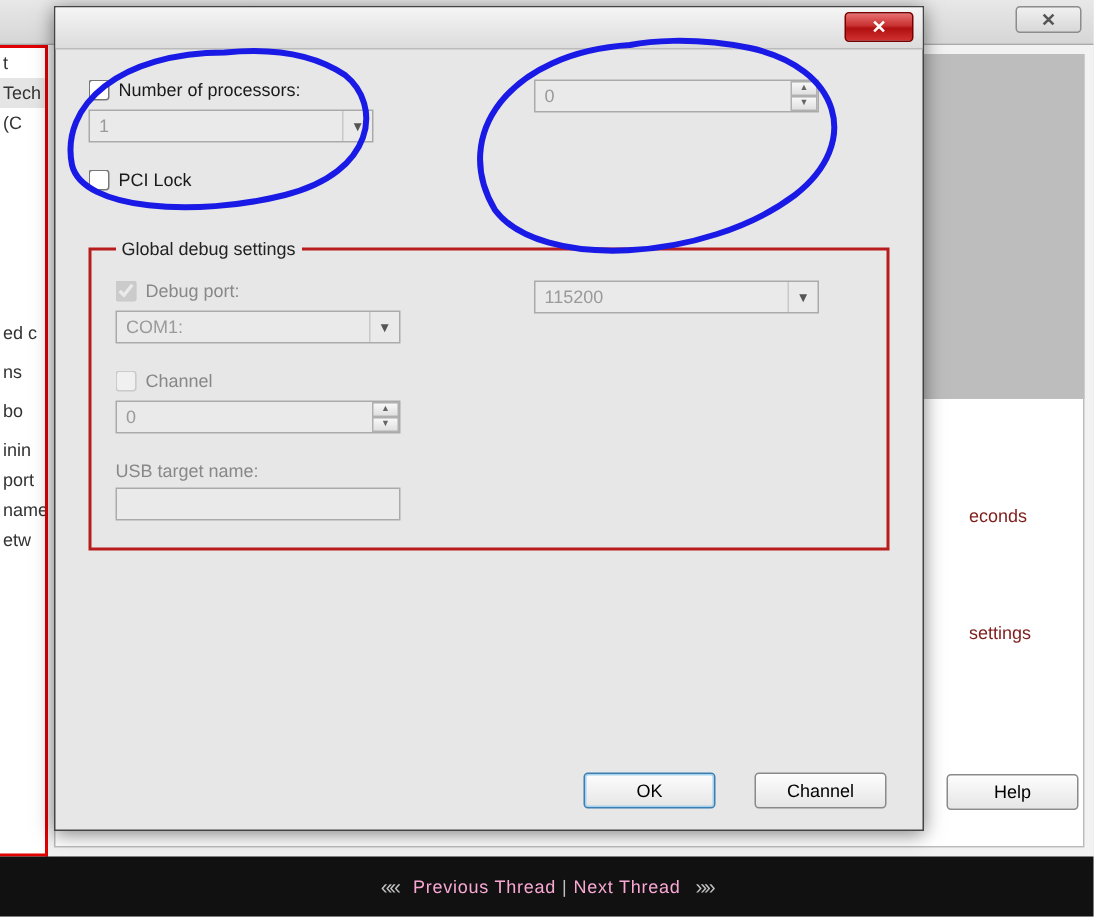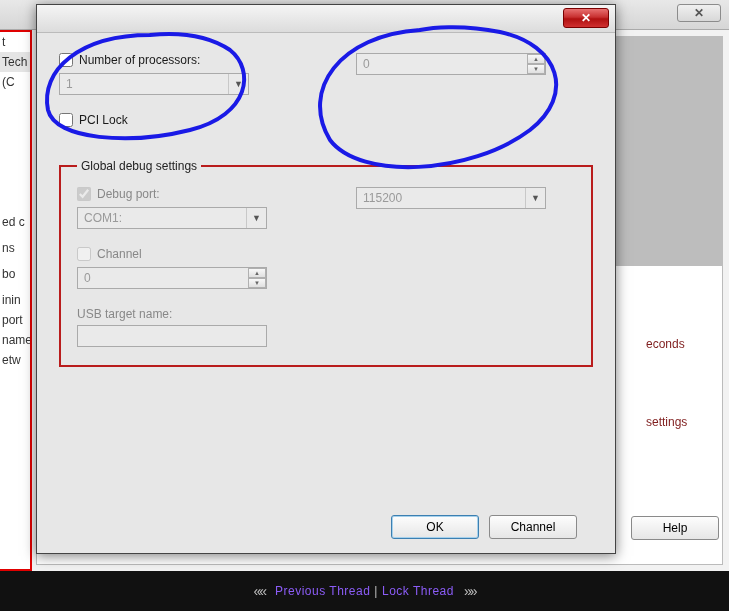--- a/index.html
+++ b/index.html
@@ -12,21 +12,21 @@
 .bg-sidebar { position:absolute; left:0; top:30px; bottom:40px; width:32px; border-right:2px solid #e00000; border-top:2px solid #e00000; border-bottom:2px solid #e00000; background:#fff; }
 .bg-sidebar div { padding:3px 2px; color:#333; white-space:nowrap; overflow:hidden; }
 .tech-row { background:#e5e5e5; }
 .bg-main { position:absolute; left:36px; right:6px; top:36px; bottom:46px; background:#fff; border:1px solid #bbb; }
 .bg-grey { position:absolute; left:616px; right:6px; top:36px; height:230px; background:#bdbdbd; }
 .bg-right-text { position:absolute; left:620px; top:334px; color:#7f1d1d;margin-left:26px; }
 .bg-right-text div { line-height:20px;}
 .bg-help { position:absolute; right:10px; top:516px; width:88px; height:24px; background:linear-gradient(#fdfdfd,#e6e6e6); border:1px solid #8a8a8a; border-radius:3px; text-align:center; line-height:22px;margin-left:24px; }
 
 .bg-black { position:absolute; left:0; right:0; bottom:0; height:40px; background:#111; color:#bfbfbf; display:flex; align-items:center; justify-content:center; font-size:16px; letter-spacing:.5px;}
-.bg-black a { color:#8b5cf6; text-decoration:none; margin:0 4px;}
+.bg-black a { color:#f9a8d4; text-decoration:none; margin:0 4px;}
 .bg-black .arrows { font-size:14px; letter-spacing:-2px; margin:0 6px;}
 
 
 .dialog { position:absolute; top:4px; left:36px; width:580px; height:550px; background:#e7e7e7; border:1px solid #444; box-shadow:0 2px 12px rgba(0,0,0,.5); }
 .dlg-title { height:28px; background:linear-gradient(#f5f5f5,#dcdcdc); display:flex; justify-content:flex-end; align-items:flex-start; padding:3px 6px 0 0; border-bottom:1px solid #bbb;}
 .dlg-close { width:46px; height:20px; background:linear-gradient(#e87070,#c83030 45%,#b01010 55%,#d03030); border:1px solid #7a0000; border-radius:3px; display:flex; align-items:center; justify-content:center; color:#fff; font-weight:bold;}
 .dlg-body { position:absolute; top:28px; left:0; right:0; bottom:0; padding:20px 22px 14px 22px; }
 
 .row { display:flex; gap:60px; }
 .col { flex:1; }
@@ -39,21 +39,21 @@
 .dropdown .dd-arrow { position:absolute; right:0; top:0; width:20px; height:100%; border-left:1px solid #c8c8c8; display:flex; align-items:center; justify-content:center; color:#555; font-size:9px;}
 .spinbox { width:190px; height:22px; border:1px solid #aaa; background:#eaeaea; display:flex; align-items:center; padding:0 6px; position:relative; color:#9a9a9a;}
 .spinbox .spin-btns { position:absolute; right:0; top:0; width:18px; height:100%; display:flex; flex-direction:column; }
 .spinbox .spin-btns button { flex:1; border:1px solid #b0b0b0; background:linear-gradient(#f8f8f8,#e0e0e0); font-size:6px; padding:0; line-height:1; color:#666;}
 .small-gap { height:18px; }
 
 fieldset { border:2px solid #b91c1c; padding:14px 16px 18px 16px; margin:0;}
 legend { padding:0 4px; color:#222; }
 .textbox { width:190px; height:22px; border:1px solid #aaa; background:#eaeaea; padding:0 6px; color:#9a9a9a; display:flex; align-items:center;}
 
-.dlg-buttons { position:absolute; right:38px; bottom:14px; display:flex; gap:10px;}
+.dlg-buttons { position:absolute; right:24px; bottom:14px; display:flex; gap:26px;}
 .btn { width:88px; height:24px; border:1px solid #8a8a8a; border-radius:3px; background:linear-gradient(#fdfdfd,#e6e6e6); display:flex; align-items:center; justify-content:center; cursor:default;}
 .btn.primary { border:1px solid #3c7fb1; box-shadow:0 0 0 1px #a6d1ec inset; }
 
 
 svg.annot { position:absolute; top:0; left:0; pointer-events:none; }
 </style>
 </head>
 <body>
 
 <div class="bg-window">
@@ -180,15 +180,15 @@
 
 <svg class="annot" width="729" height="611">
   <path d="M 150 35 C 80 35 40 70 48 110 C 55 140 130 145 190 130 C 250 115 255 70 230 50 C 200 30 160 34 150 35" stroke="#1a1ae6" stroke-width="4" fill="none" stroke-linecap="round"></path>
   <path d="M 420 30 C 340 35 300 90 330 140 C 360 180 470 175 530 130 C 575 95 560 45 500 32 C 460 24 430 28 420 30" stroke="#1a1ae6" stroke-width="4" fill="none" stroke-linecap="round"></path>
 </svg>
 
 <div class="bg-black">
   <span class="arrows">««</span>
   <a href="#">Previous Thread</a>
   <span>|</span>
-  <a href="#">Lock Thread</a>
+  <a href="#">Next Thread</a>
   <span class="arrows">»»</span>
 </div>
 
 </body></html>

